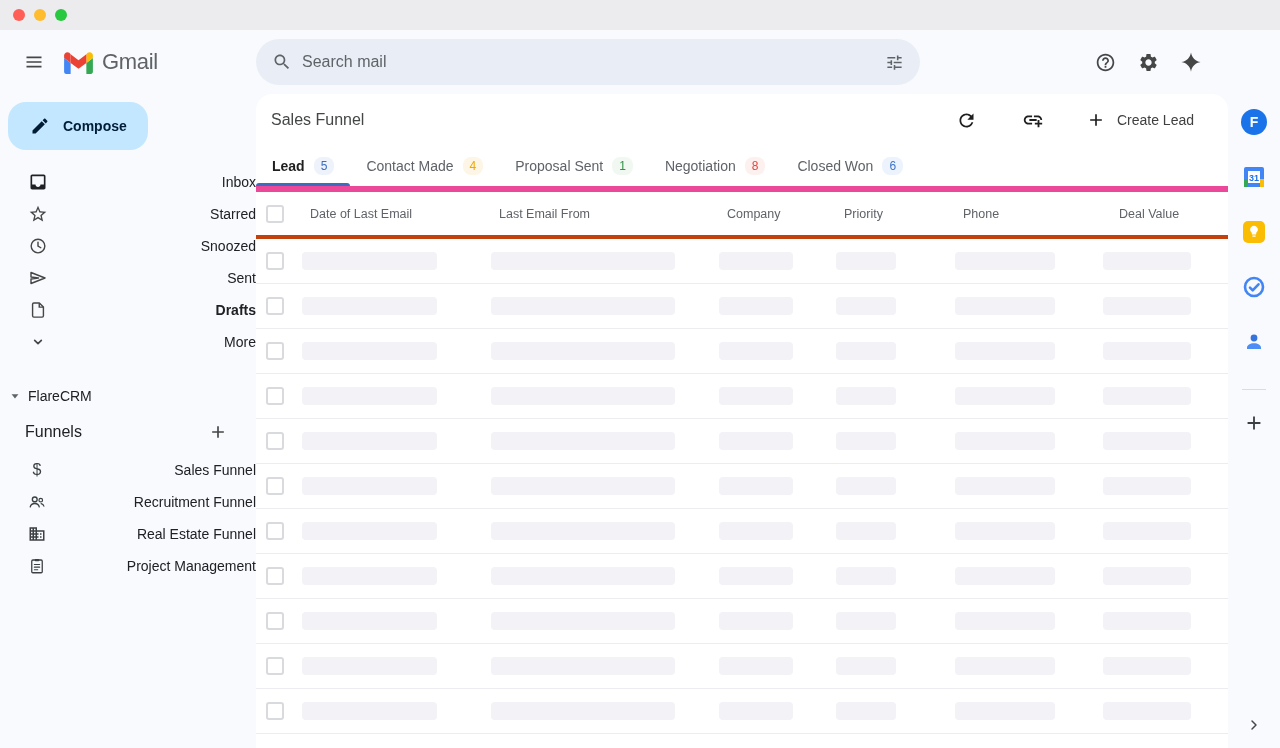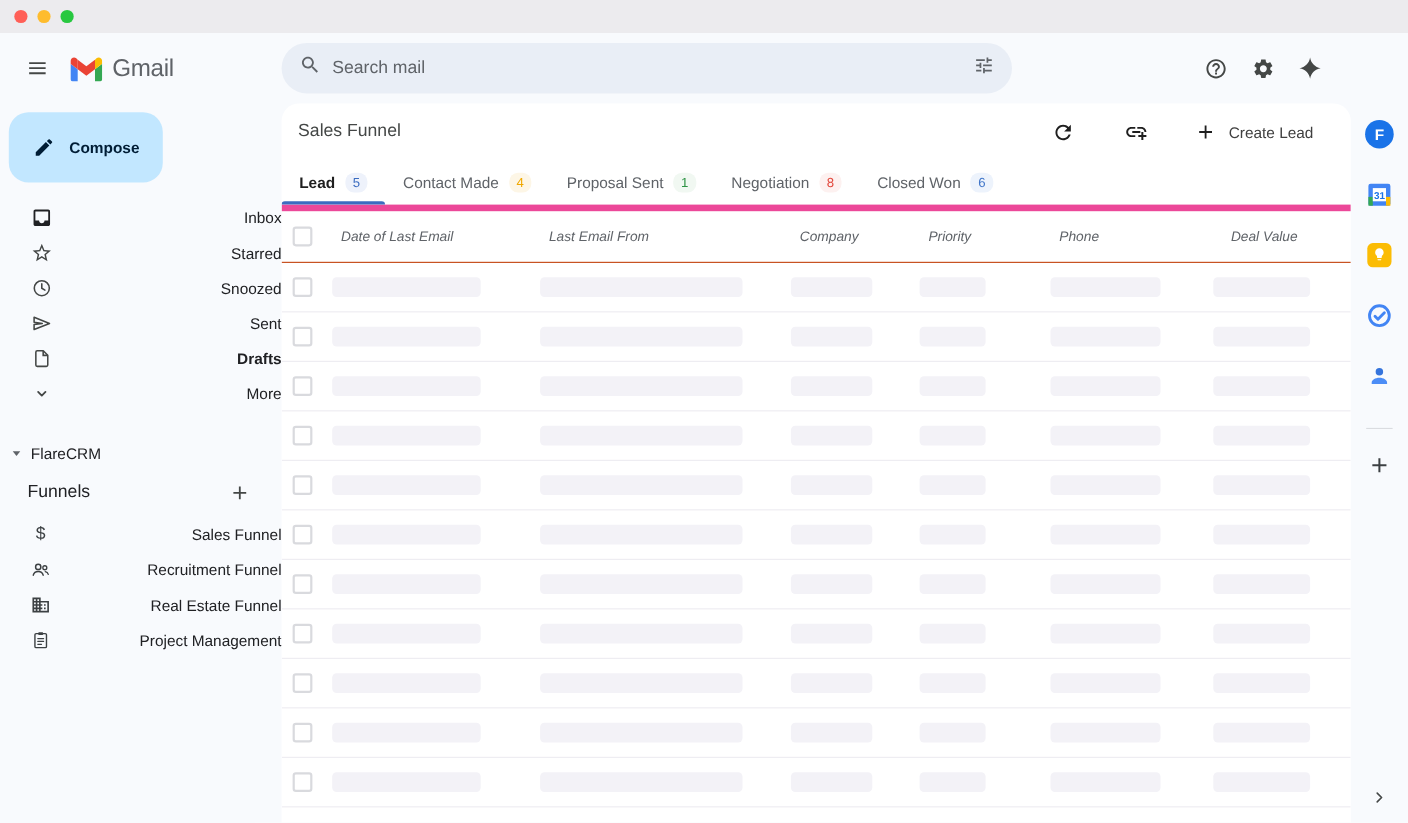--- a/index.html
+++ b/index.html
@@ -11,32 +11,32 @@
   .titlebar { height:30px; flex:0 0 30px; background:#ecebee; display:flex; align-items:center; padding-left:13px; gap:9px; }
   .light { width:12px; height:12px; border-radius:50%; display:inline-block; }
   .light.red { background:#ff5f57; } .light.yellow { background:#febc2e; } .light.green { background:#28c840; }
 
   
   .topbar { height:64px; flex:0 0 64px; display:flex; align-items:center; background:#f8fafd; }
   .topbar-left { width:256px; flex:0 0 256px; display:flex; align-items:center; padding-left:14px; gap:10px; }
   .icon-btn { width:40px; height:40px; border:none; background:transparent; display:flex; align-items:center; justify-content:center; border-radius:50%; cursor:pointer; }
   .logo { display:flex; align-items:center; gap:9px; }
   .logo-text { font-size:22px; color:#5f6368; letter-spacing:-0.3px; }
-  .searchbar { width:664px; flex:0 0 664px; height:46px; background:#e9eef6; border-radius:24px; display:flex; padding:0 6px; }
+  .searchbar { width:664px; flex:0 0 664px; height:46px; background:#e9eef6; border-radius:24px; display:flex; align-items:center; padding:0 6px; }
   .searchbar input { flex:1; border:none; background:transparent; outline:none; font-size:16px; color:#202124; font-family:"Liberation Sans",sans-serif; }
   .searchbar input::placeholder { color:#5f6368; }
   .topbar-right { flex:1; display:flex; align-items:center; justify-content:flex-end; gap:9px; padding-right:72px; }
   .topbar-right .icon-btn { width:34px; height:34px; }
 
   
   .content { flex:1; display:flex; min-height:0; background:#f8fafd; }
 
   
   .sidebar { width:256px; flex:0 0 256px; padding-top:8px; }
-  .compose { margin-left:8px; width:140px; height:64px; border:none; border-radius:18px; background:#c2e7ff; display:flex; align-items:center; gap:13px; padding-left:22px; font-family:"Liberation Sans",sans-serif; font-size:14px; font-weight:700; color:#001d35; cursor:pointer; }
+  .compose { margin-left:8px; width:140px; height:48px; border:none; border-radius:18px; background:#c2e7ff; display:flex; align-items:center; gap:13px; padding-left:22px; font-family:"Liberation Sans",sans-serif; font-size:14px; font-weight:700; color:#001d35; cursor:pointer; }
   .nav { margin-top:16px; }
   .nav-item, .funnel-item { height:32px; display:flex; align-items:center; gap:28px; padding-left:28px; font-size:14px; color:#202124; cursor:pointer; border-radius:0 16px 16px 0;justify-content:space-between; }
   .nav-item.bold { font-weight:700; }
   .crm-header { margin-top:26px; height:24px; display:flex; align-items:center; gap:7px; padding-left:9px; font-size:14px; color:#202124; cursor:pointer; }
   .funnels-header { height:44px; display:flex; align-items:center; justify-content:space-between; padding:0 26px 0 25px; margin-top:2px; }
   .funnels-title { font-size:16px; font-weight:500; color:#202124; }
   .funnel-item .dollar { width:18px; text-align:center; font-size:16px; color:#3c4043; }
 
   
   .card { width:972px; flex:0 0 972px; background:#fff; border-radius:16px 16px 0 0; display:flex; flex-direction:column; overflow:hidden; }
@@ -46,21 +46,21 @@
   .toolbar-actions .icon-btn { width:26px; height:26px; }
   .create-lead { border:none; background:transparent; display:flex; align-items:center; gap:11px; font-family:"Liberation Sans",sans-serif; font-size:14px; color:#404040; cursor:pointer; }
 
   .tabs { height:46px; flex:0 0 46px; display:flex; border-bottom:6px solid #ec4899; }
   .tab { position:relative; height:100%; border:none; background:transparent; display:flex; align-items:center; gap:9px; padding:0 16px; font-family:"Liberation Sans",sans-serif; font-size:14px; color:#5f6368; cursor:pointer; }
   .tab.active { color:#1f1f1f; font-weight:700; }
   .tab.active::after { content:""; position:absolute; left:0; right:0; bottom:0; height:3px; background:#3b6cc0; border-radius:3px 3px 0 0; }
   .tab-badge { font-size:12px; font-weight:500; padding:2px 7px; border-radius:8px; }
 
   .thead, .trow { display:grid; grid-template-columns:44px 189px 228px 117px 119px 148px 1fr; align-items:center; }
-  .thead { height:47px; flex:0 0 47px; border-bottom:1px solid #c2410c; font-size:12.5px; color:#5f6368;font-style:italic; }
+  .thead { height:47px; flex:0 0 47px; border-bottom:4px solid #c2410c; font-size:12.5px; color:#5f6368; }
   .thead .cell { padding-left:10px; }
   .thead .col-deal { padding-left:18px; }
   .checkbox { width:18px; height:18px; border:2px solid #d9dade; border-radius:3px; background:#fff; display:inline-block; cursor:pointer; }
   .col-check { padding-left:10px; display:flex; align-items:center; }
   .tbody { flex:1; overflow:hidden; }
   .trow { height:45px; border-bottom:1px solid #edecf1; cursor:pointer; }
   .bar { display:block; height:18px; border-radius:4px; background:#f3f2f7; margin-left:2px; }
   .col-date .bar { width:135px; } .col-from .bar { width:184px; } .col-company .bar { width:74px; }
   .col-priority .bar { width:60px; } .col-phone .bar { width:100px; } .col-deal .bar { width:88px; }
 

